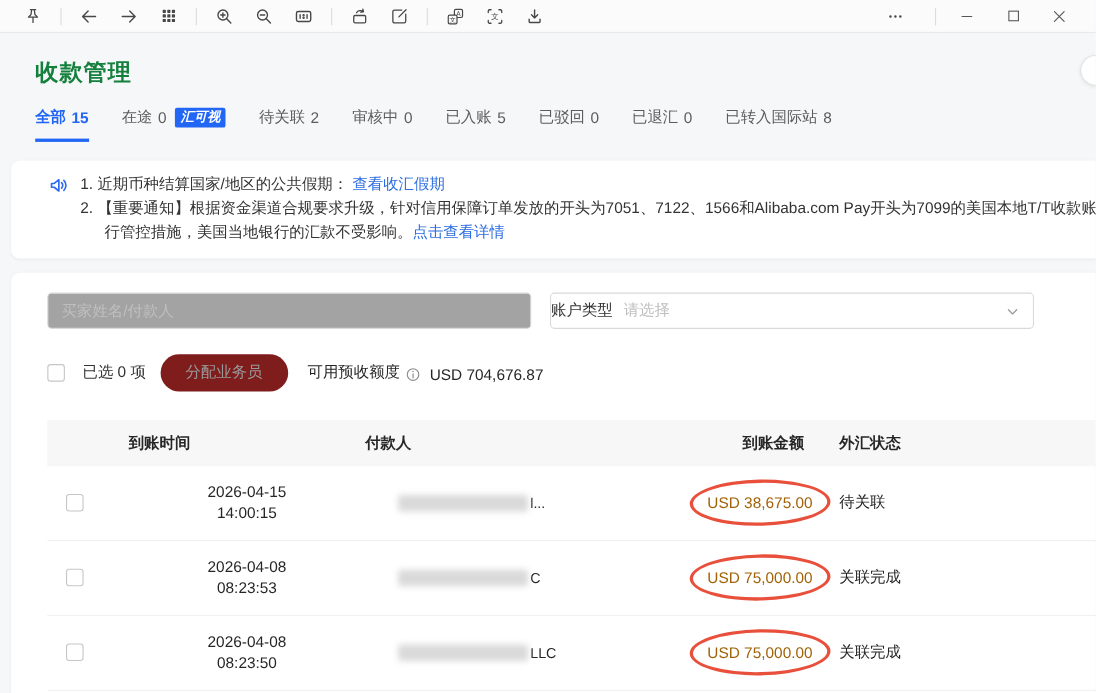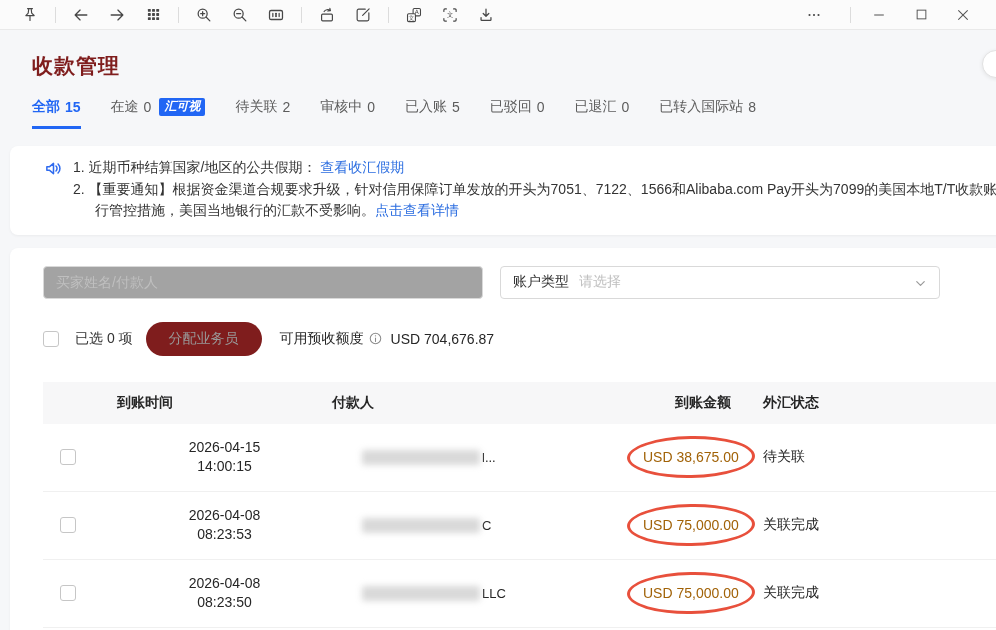--- a/index.html
+++ b/index.html
@@ -10,21 +10,21 @@
   .toolbar { height:30px; background:#fbfbfb; border-bottom:1px solid #e9e9e9;
     display:flex; align-items:center; padding:0 12px; }
   .tb-btn { width:30px; height:26px; display:flex; align-items:center; justify-content:center;
     margin:0 3px; border-radius:4px; cursor:pointer; }
   .tb-btn svg { display:block; }
   .tb-sep { width:1px; height:16px; background:#dcdcdc; margin:0 7px; }
   .tb-spacer { flex:1; }
   .win-btn { width:30px; height:26px; display:flex; align-items:center; justify-content:center; margin:0 6px; }
 
   
-  .page-title { font-size:21px; font-weight:bold; color:#7f1d1d; margin:22px 0 0 32px; letter-spacing:1px; }
+  .page-title { font-size:21px; font-weight:bold; color:#15803d; margin:22px 0 0 32px; letter-spacing:1px; }
   .fab { position:absolute; top:50px; right:-14px; width:28px; height:28px; border-radius:50%;
     background:#fff; border:1px solid #e2e2e2; box-shadow:0 1px 4px rgba(0,0,0,.08); z-index:5; }
 
   
   .tabs { display:flex; align-items:flex-end; gap:30px; margin:18px 0 0 32px; font-size:14px; color:#5c5c5c; }
   .tab { display:flex; align-items:center; gap:5px; padding-bottom:10px; cursor:pointer; border-bottom:3px solid transparent; }
   .tab.active { color:#2166f4; font-weight:bold; border-bottom-color:#2166f4; }
   .tab-badge { background:#2166f4; color:#fff; font-size:12px; font-weight:bold;
     padding:2px 5px; border-radius:2px; margin-left:3px; line-height:1.1;font-style:italic; }
 
@@ -39,32 +39,32 @@
   
   .main-card { background:#fff; border-radius:8px; margin:13px 0 0 10px; width:1010px;
     min-height:400px; box-shadow:0 1px 3px rgba(0,0,0,.05); padding-top:18px; }
 
   .filter-row { display:flex; margin-left:33px; }
   .search-input { width:440px; height:33px; border:1px solid #d9d9d9; border-radius:4px;
     padding:0 12px; font-size:14px; color:#333; outline:none; background:#a3a3a3;
     font-family:"Liberation Sans","DejaVu Sans",sans-serif; }
   .search-input::placeholder { color:#bfbfbf; }
   .select-box { width:440px; height:33px; border:1px solid #d9d9d9; border-radius:4px;
-    margin-left:17px; display:flex; align-items:center; padding:0 12px; position:relative;
+    margin-left:17px; display:flex; align-items:center; padding:0 0; position:relative;
     font-size:14px; cursor:pointer; background:#fff; }
   .select-label { color:#333; margin-right:10px; }
   .select-placeholder { color:#bfbfbf; }
   .select-chevron { position:absolute; right:11px; top:9px; }
 
   .action-row { display:flex; align-items:center; margin:23px 0 0 33px; font-size:14px; }
   .checkbox { width:16px; height:16px; border:1px solid #c6c6c6; border-radius:3px; background:#fff; cursor:pointer; flex:0 0 auto; }
   .selected-label { margin-left:16px; color:#333; }
   .assign-btn { margin-left:13px; background:#7f1d1d; color:#999; border:none; border-radius:17px;
     padding:8px 23px; font-size:14px; cursor:pointer; font-family:"Liberation Sans","DejaVu Sans",sans-serif; }
-  .quota { margin-left:18px; display:flex; align-items:center; color:#262626; }
+  .quota { margin-left:18px; display:flex; align-items:flex-end; color:#262626; }
   .quota .info-icon { margin:0 6px 0 4px; display:flex; cursor:pointer; }
   .quota-value { margin-left:2px; }
 
   
   .table { margin:26px 0 0 33px; }
   .tgrid { display:grid; grid-template-columns:74px 215px 277px 152px 1fr; align-items:center; }
   .thead { background:#f7f7f8; height:42px; font-weight:bold; font-size:14px; color:#262626; }
   .th-amount { justify-self:end; padding-right:30px; }
   .th-status { padding-left:2px; }
   .trow { height:68px; border-bottom:1px solid #f0f0f0; font-size:14px; color:#262626; }

